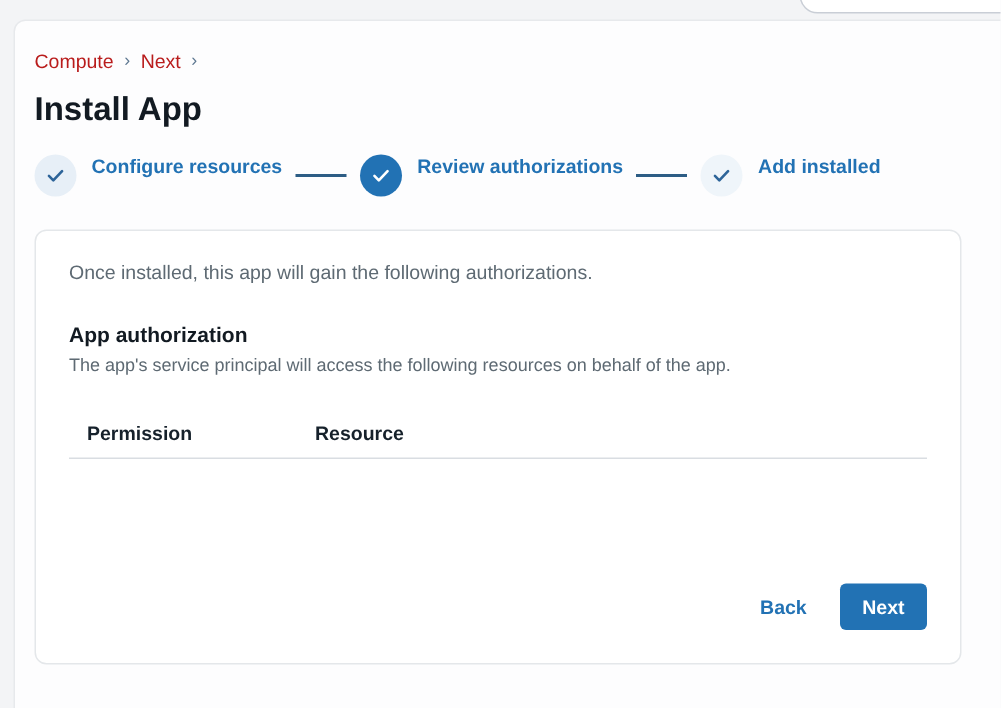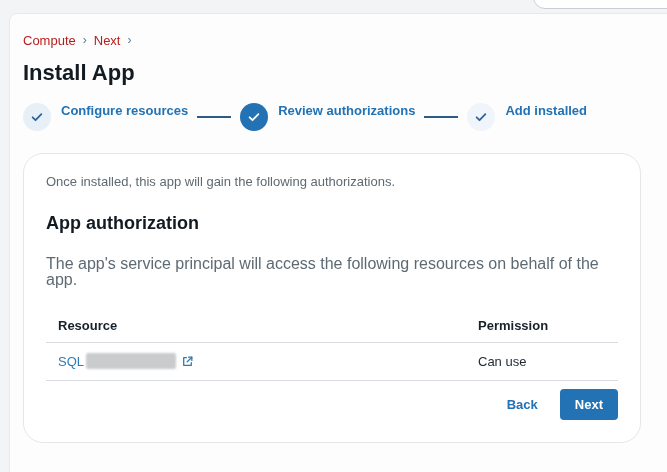--- a/index.html
+++ b/index.html
@@ -32,26 +32,26 @@
   }
   .step-circle svg { width:14px; height:14px; display:block; }
   .step-circle.done    { background:#e7eff7; color:#2d6499; }
   .step-circle.active  { background:#2272b4; color:#ffffff; }
   .step-circle.pending { background:#eff5fa; color:#2d6499; }
   .step-label { font-size:13px; font-weight:600; color:#2272b4; white-space:nowrap; }
   .connector { width:34px; height:2px; background:#2d5d85; margin:0 9px; }
 
   .card {
     margin-top:22px; width:618px; height:290px;
-    background:#ffffff; border:1px solid #e4e7ea; border-radius:20px;
+    background:#ffffff; border:1px solid #e4e7ea; border-radius:8px;
     padding:20px 22px; position:relative;
   }
   .intro { font-size:13px; color:#5e6a73; line-height:16px; }
-  .section-title { margin-top:24px; font-size:18px; font-weight:700; color:#121a22; line-height:18px; }
-  .section-subtitle { margin-top:24px; font-size:16px; color:#5e6a73; line-height:16px; }
+  .section-title { margin-top:24px; font-size:14px; font-weight:700; color:#121a22; line-height:18px; }
+  .section-subtitle { margin-top:3px; font-size:12px; color:#5e6a73; line-height:16px; }
 
   .tbl { margin-top:21px; }
   .tr { display:flex; border-bottom:1px solid #d9dde2; align-items:center; }
   .td { padding:9px 12px; font-size:13px; color:#1c2731; }
   .col-res { width:420px; }
   .col-perm { flex:1; }
   .th { font-weight:700; color:#16212b; }
   .tr.data-row .td { padding-top:10px; padding-bottom:11px; }
 
   .res-link { color:#2e7bb4; text-decoration:none; display:inline-flex; align-items:center; cursor:pointer; }
@@ -118,37 +118,22 @@
   </div>
 
   <div class="card">
     <div class="intro">Once installed, this app will gain the following authorizations.</div>
 
     <div class="section-title">App authorization</div>
     <div class="section-subtitle">The app's service principal will access the following resources on behalf of the app.</div>
 
     <div class="tbl">
       <div class="tr">
+        <div class="td col-perm th">Permission</div>
         <div class="td col-res th">Resource</div>
-        <div class="td col-perm th">Permission</div>
-      </div>
-      <div class="tr data-row">
-        <div class="td col-res">
-          <a class="res-link">
-            <span>SQL</span>
-            <span class="redact"></span>
-            <span class="tail">y</span>
-            <svg class="ext-icon" viewBox="0 0 24 24" fill="none" stroke="#2e7bb4" stroke-width="2.4" stroke-linecap="round" stroke-linejoin="round">
-              <path d="M10 5H5v14h14v-5"></path>
-                <path d="M14 4h6v6"></path>
-                <path d="M20 4L11.5 12.5"></path>
-            </svg>
-          </a>
-        </div>
-        <div class="td col-perm">Can use</div>
       </div>
     </div>
 
     <div class="actions">
       <button class="btn-ghost">Back</button>
       <button class="btn-primary">Next</button>
     </div>
   </div>
 
 </div>

